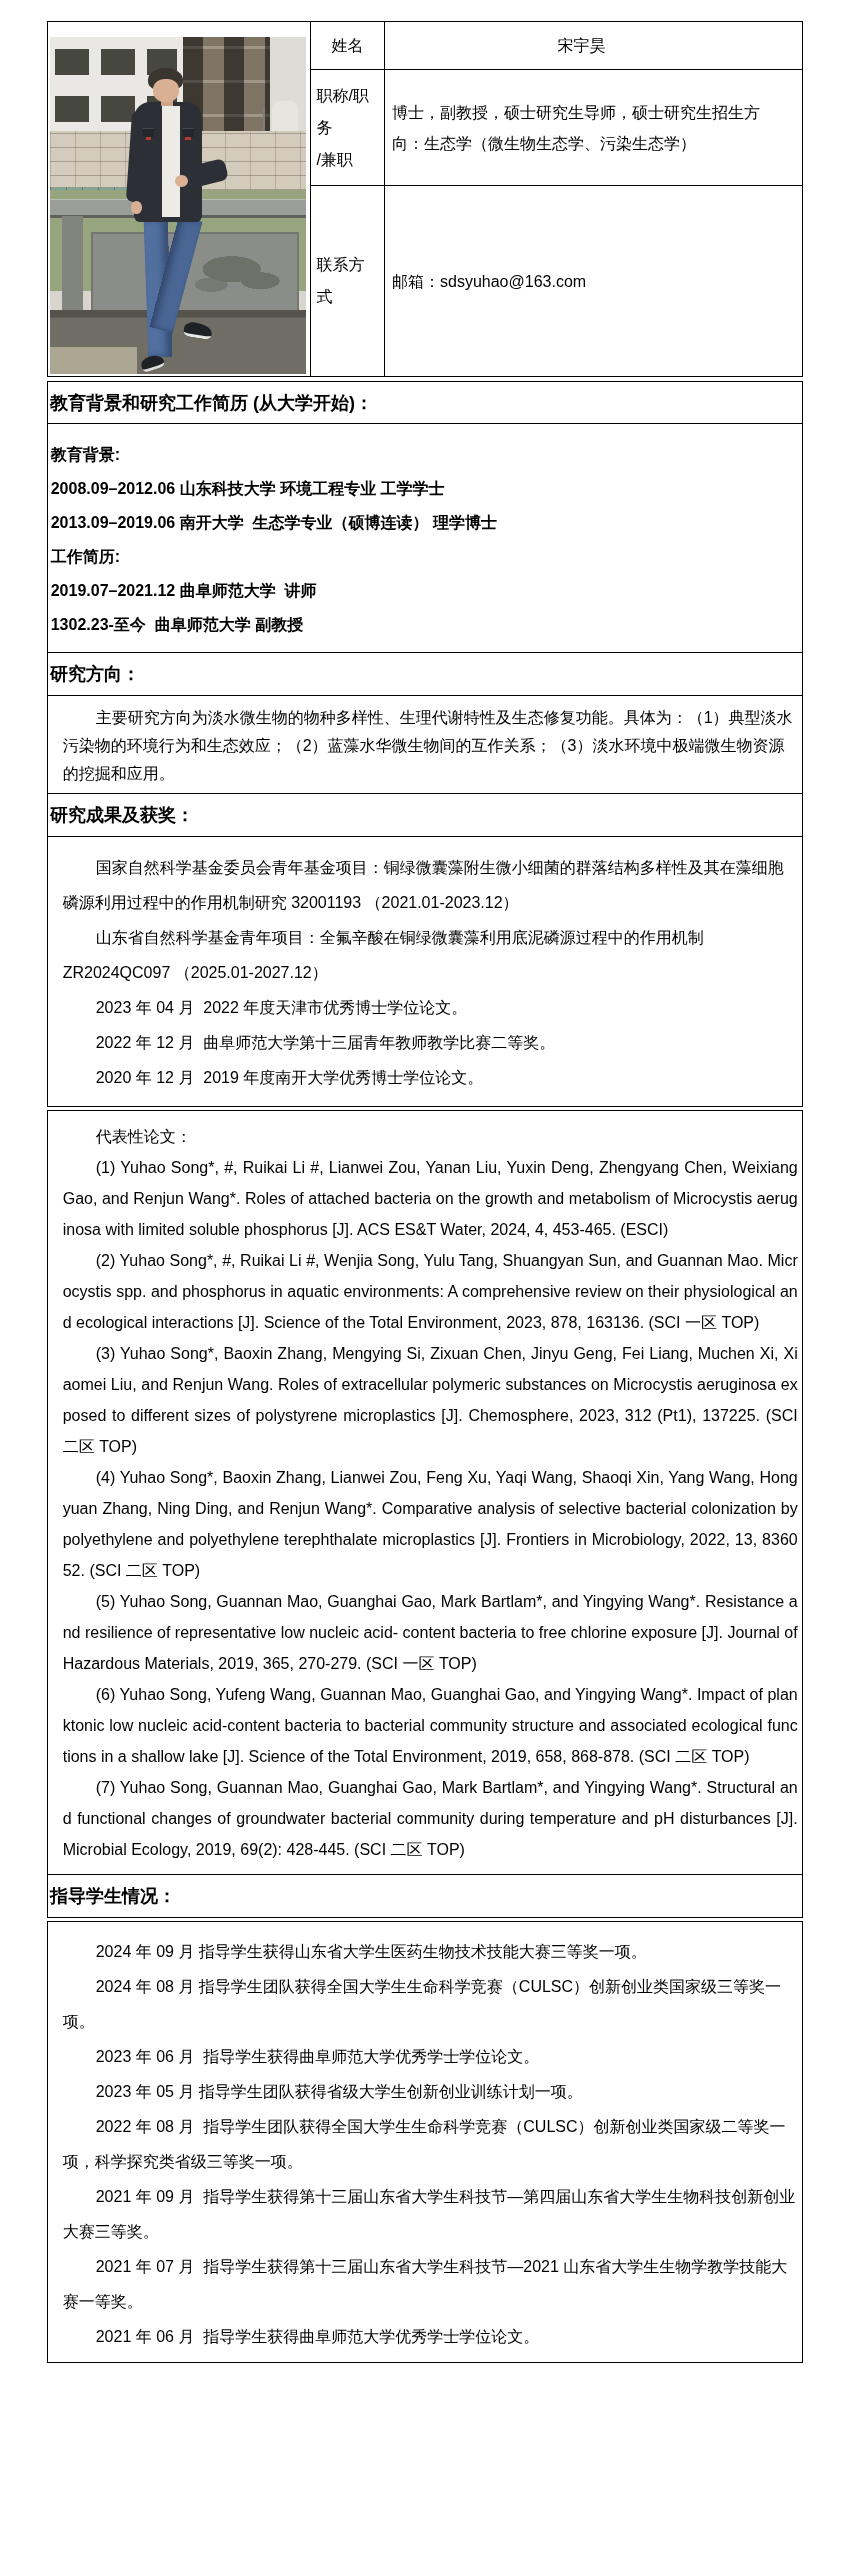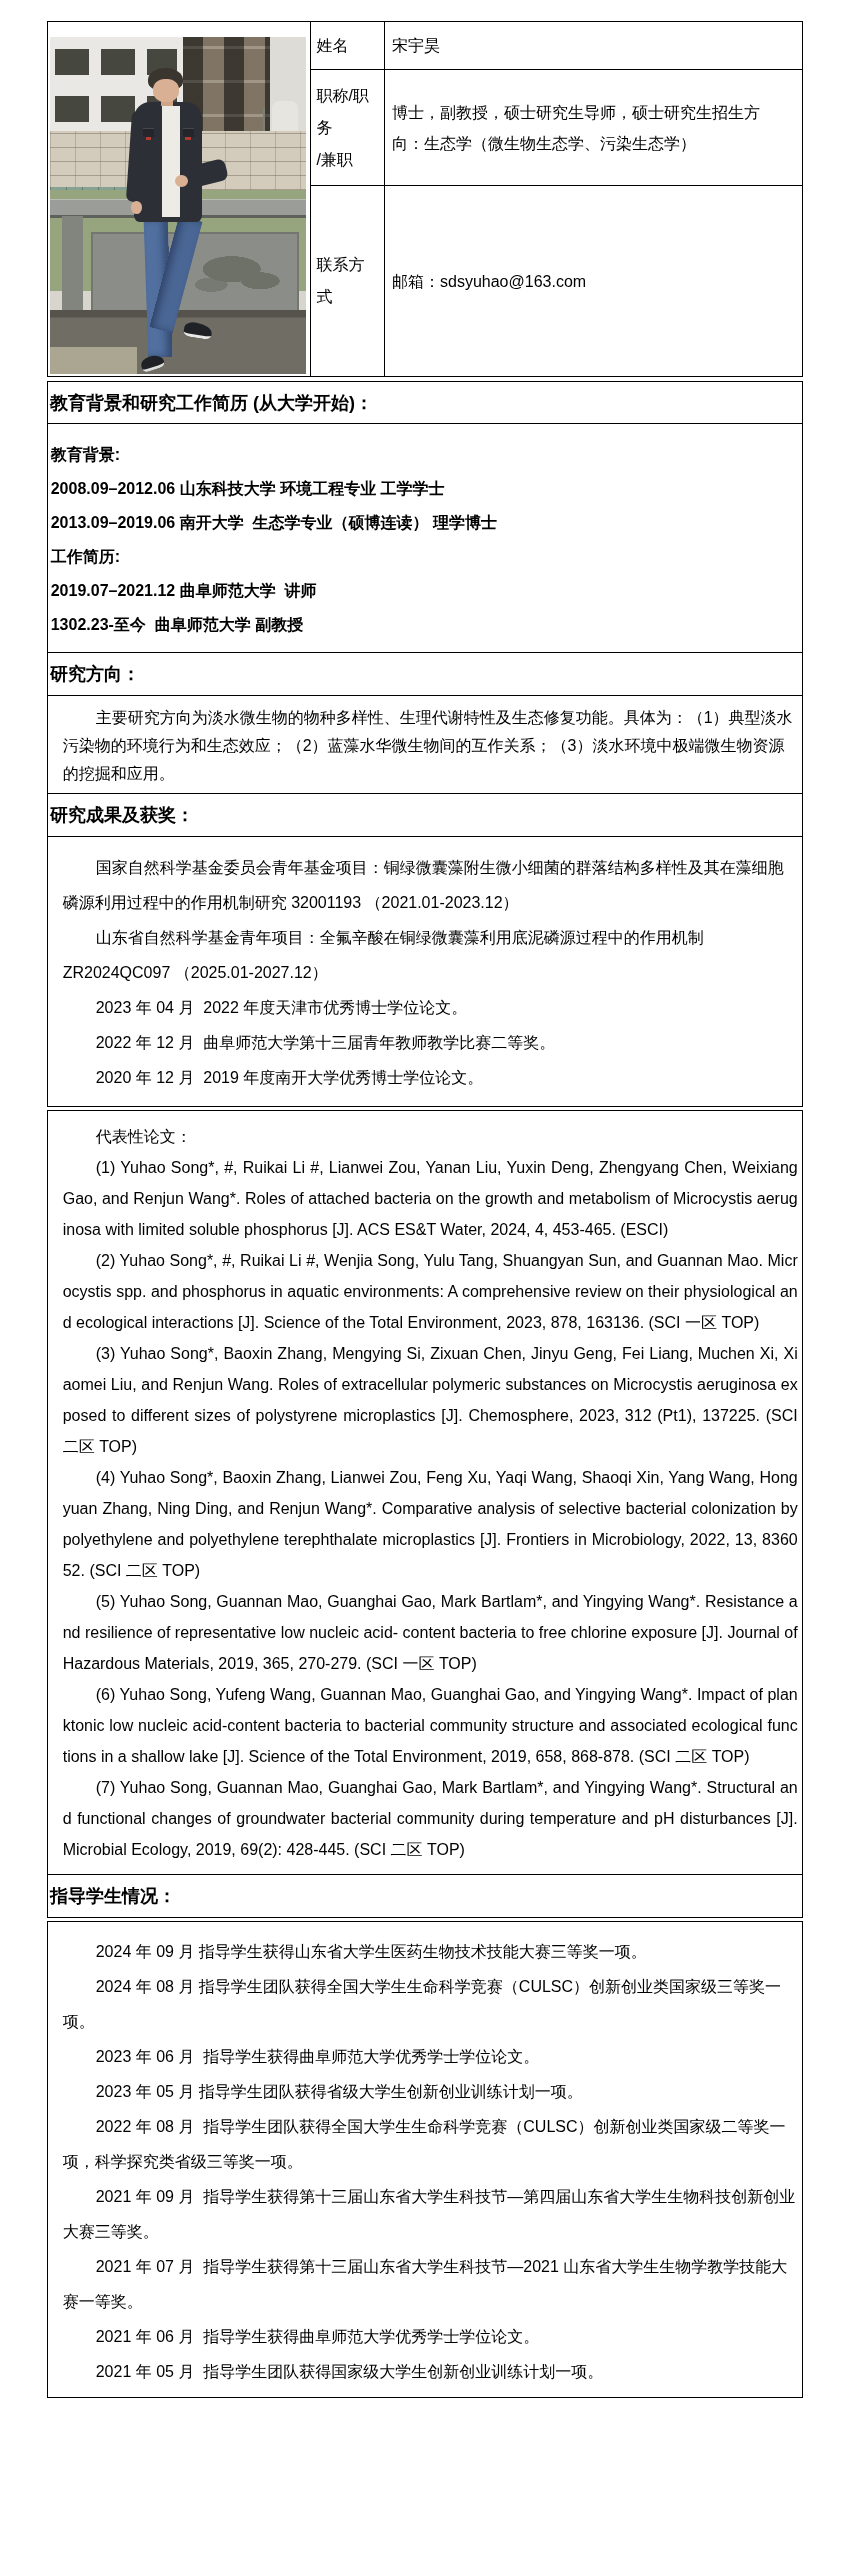--- a/index.html
+++ b/index.html
@@ -7,21 +7,21 @@
     width:850px;height:2576px;overflow:hidden;background:#ffffff;color:#000000;
     font-family:"Liberation Sans","DejaVu Sans",sans-serif;
   }
   .page{padding:21.4px 47px 0 47px;}
 
   
   table.info{width:100%;border-collapse:collapse;table-layout:fixed;}
   table.info td{border:1.6px solid #000;vertical-align:middle;padding:0;}
   td.cell-photo{width:262px;}
   td.cell-label{width:73px;}
-  tr.r-name td{height:47px;}
+  tr.r-name td{height:47px;text-align:center;}
   tr.r-title td{height:115px;}
   tr.r-contact td{height:190px;}
   .lbl{display:flex;flex-direction:column;justify-content:center;height:100%;
        padding:0 5.4px;font-size:16px;line-height:32px;}
   .val{padding:0 31px 0 7px;font-size:16px;line-height:31px;}
 
   
   .photo-wrap{padding:7px 4.3px 6.4px 1.6px;height:339px;box-sizing:border-box;}
   .photo{position:relative;width:100%;height:337px;overflow:hidden;background:#d8d5cf;}
   .photo div{position:absolute;}
@@ -229,18 +229,17 @@
     <div class="row content-row sec-students indent">
 
     <p>2024 年 09 月 指导学生获得山东省大学生医药生物技术技能大赛三等奖一项。</p>
         <p>2024 年 08 月 指导学生团队获得全国大学生生命科学竞赛（CULSC）创新创业类国家级三等奖一项。</p>
         <p>2023 年 06 月  指导学生获得曲阜师范大学优秀学士学位论文。</p>
         <p>2023 年 05 月 指导学生团队获得省级大学生创新创业训练计划一项。</p>
         <p>2022 年 08 月  指导学生团队获得全国大学生生命科学竞赛（CULSC）创新创业类国家级二等奖一项，科学探究类省级三等奖一项。</p>
         <p>2021 年 09 月  指导学生获得第十三届山东省大学生科技节—第四届山东省大学生生物科技创新创业大赛三等奖。</p>
         <p>2021 年 07 月  指导学生获得第十三届山东省大学生科技节—2021 山东省大学生生物学教学技能大赛一等奖。</p>
         <p>2021 年 06 月  指导学生获得曲阜师范大学优秀学士学位论文。</p>
-        <p>2021 年 05 月  指导学生团队获得国家级大学生创新创业训练计划一项。</p>
       </div>
   </div>
 
 </div>
 
 
 </body></html>

